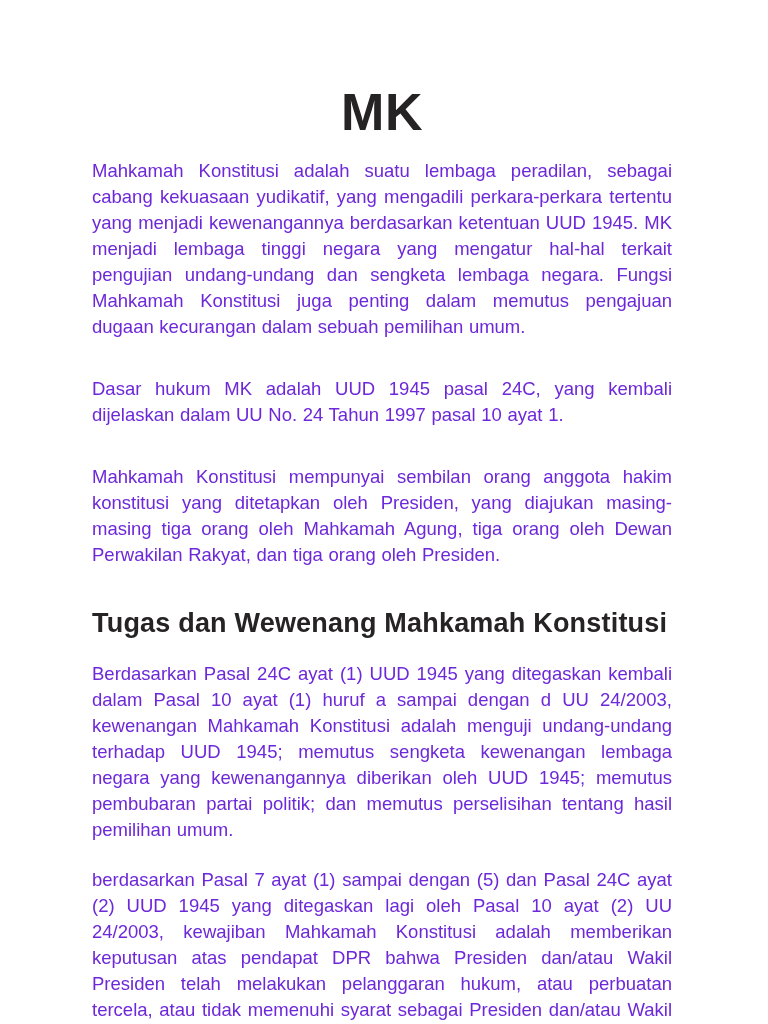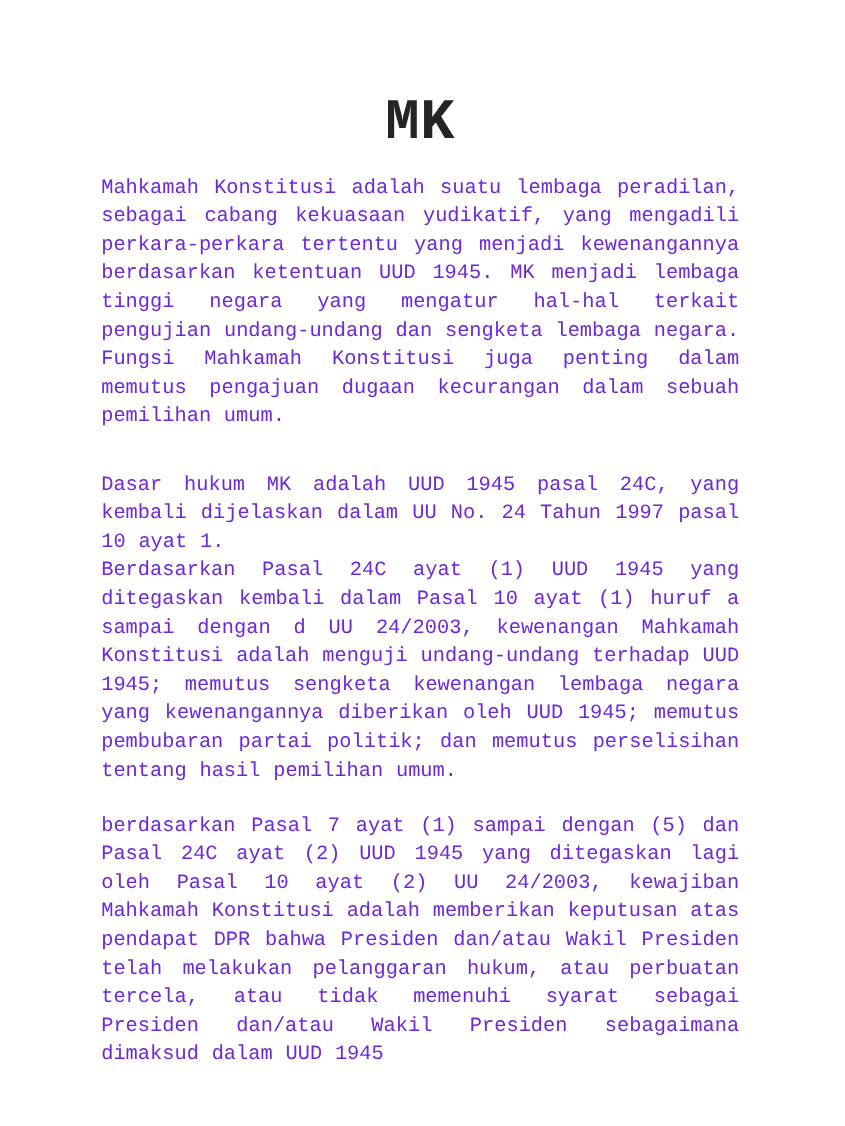--- a/index.html
+++ b/index.html
@@ -8,21 +8,21 @@
     background: #ffffff;
   }
   .page {
     position: relative;
     width: 768px;
     height: 1024px;
     background: #ffffff;
     box-sizing: border-box;
     padding: 86px 96px 0 92px;
     color: #29262a;
-    font-family: Liberation Mono, monospace;
+    font-family: Liberation Sans, sans-serif;
     overflow: hidden;
   }
   .doc-title {
     margin: 0 0 20px 0;
     text-align: center;
     font-size: 52px;
     line-height: 1.0;
     font-weight: 700;
     color: #262324;
     letter-spacing: 0.5px;
@@ -54,19 +54,21 @@
 <body>
 
 <div class="page">
 
   <h1 class="doc-title">MK</h1>
 
   <p class="para">Mahkamah Konstitusi adalah suatu lembaga peradilan, sebagai cabang kekuasaan yudikatif, yang mengadili perkara-perkara tertentu yang menjadi kewenangannya berdasarkan ketentuan UUD 1945. MK menjadi lembaga tinggi negara yang mengatur hal-hal terkait pengujian undang-undang dan sengketa lembaga negara. Fungsi Mahkamah Konstitusi juga penting dalam memutus pengajuan dugaan kecurangan dalam sebuah pemilihan umum.</p>
 
   <p class="para gap-lg">Dasar hukum MK adalah UUD 1945 pasal 24C, yang kembali dijelaskan dalam UU No. 24 Tahun 1997 pasal 10 ayat 1.</p>
 
+  <p class="para gap-lg">Mahkamah Konstitusi mempunyai sembilan orang anggota hakim konstitusi yang ditetapkan oleh Presiden, yang diajukan masing-masing tiga orang oleh Mahkamah Agung, tiga orang oleh Dewan Perwakilan Rakyat, dan tiga orang oleh Presiden.</p>
 
+  <h2 class="section-heading">Tugas dan Wewenang Mahkamah Konstitusi</h2>
 
   <p class="para">Berdasarkan Pasal 24C ayat (1) UUD 1945 yang ditegaskan kembali dalam Pasal 10 ayat (1) huruf a sampai dengan d UU 24/2003, kewenangan Mahkamah Konstitusi adalah menguji undang-undang terhadap UUD 1945; memutus sengketa kewenangan lembaga negara yang kewenangannya diberikan oleh UUD 1945; memutus pembubaran partai politik; dan memutus perselisihan tentang hasil pemilihan umum.</p>
 
   <p class="para gap-md">berdasarkan Pasal 7 ayat (1) sampai dengan (5) dan Pasal 24C ayat (2) UUD 1945 yang ditegaskan lagi oleh Pasal 10 ayat (2) UU 24/2003, kewajiban Mahkamah Konstitusi adalah memberikan keputusan atas pendapat DPR bahwa Presiden dan/atau Wakil Presiden telah melakukan pelanggaran hukum, atau perbuatan tercela, atau tidak memenuhi syarat sebagai Presiden dan/atau Wakil Presiden sebagaimana dimaksud dalam UUD 1945</p>
 
 </div>
 
 </body></html>

